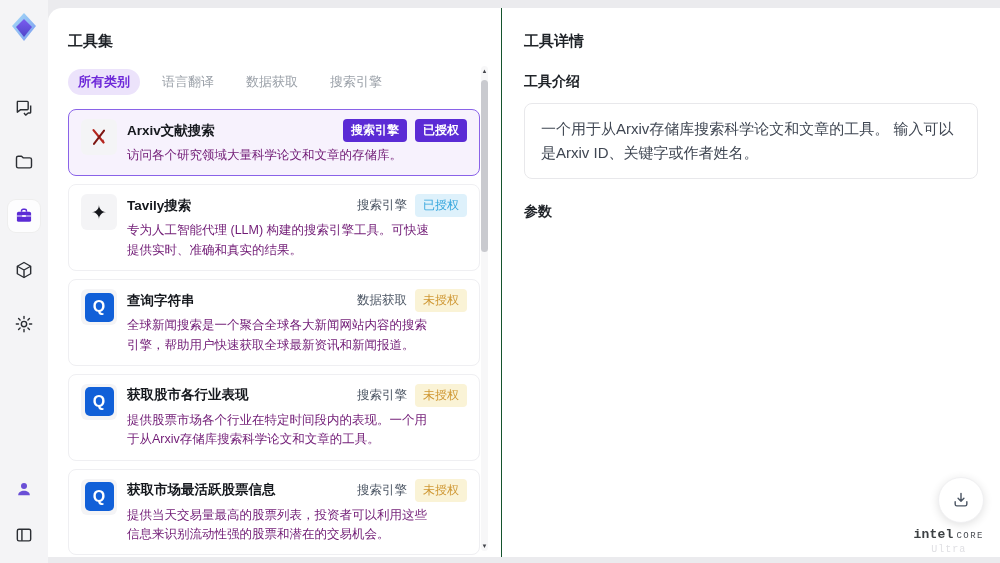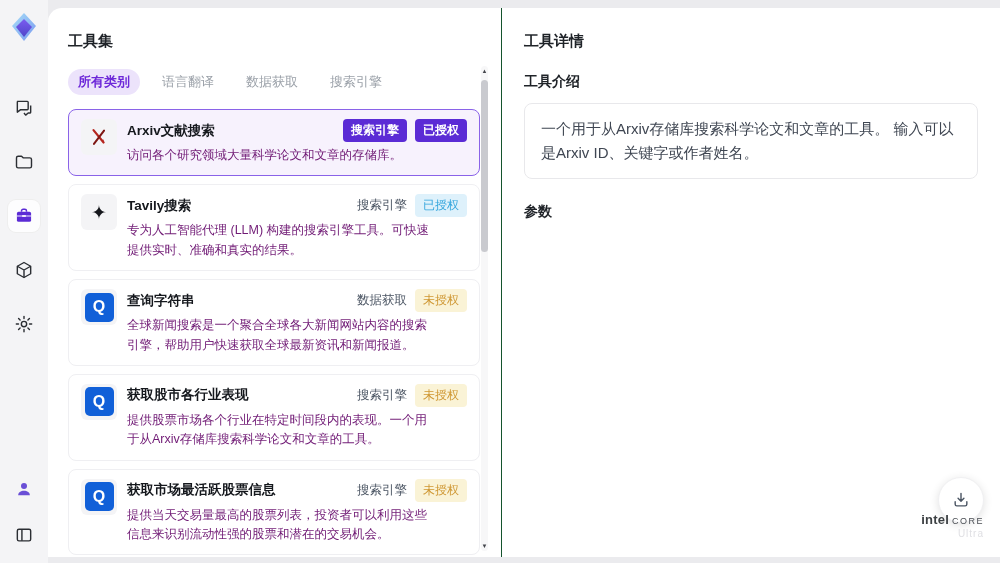--- a/index.html
+++ b/index.html
@@ -77,21 +77,21 @@
   .param-name { font-size:13.5px; font-weight:bold; color:#15181d; }
   .param-type { font-size:12px; color:#9aa1ab; }
   .param-required { font-size:12px; color:#e5537a; }
   .param-desc { font-size:13px; color:#4b5563; }
   
   .fab {
     position:absolute; right:16px; bottom:40px; width:46px; height:46px; border-radius:50%;
     background:#fff; border:1px solid #f0f0f2; box-shadow:0 2px 10px rgba(0,0,0,.12);
     display:flex; align-items:center; justify-content:center; cursor:pointer;
   }
-  .intel-mark { position:absolute; right:16px; bottom:24px; text-align:right; line-height:1.1; user-select:none; }
+  .intel-mark { position:absolute; right:16px; bottom:8px; text-align:center; line-height:1.1; user-select:none;font-family:Liberation Mono, monospace; }
   .intel-brand { font-size:13px; font-weight:bold; color:#3c4043; letter-spacing:.2px; }
   .intel-product { font-size:13px; color:#4a4e54; font-variant:small-caps; letter-spacing:1.5px; margin-left:3px; }
   .intel-variant { font-size:10px; color:#e0e0e4; letter-spacing:1px; }
   svg { display:block; }
 </style>
 </head>
 <body>
 
 <nav class="rail">
   <div class="rail-logo">

